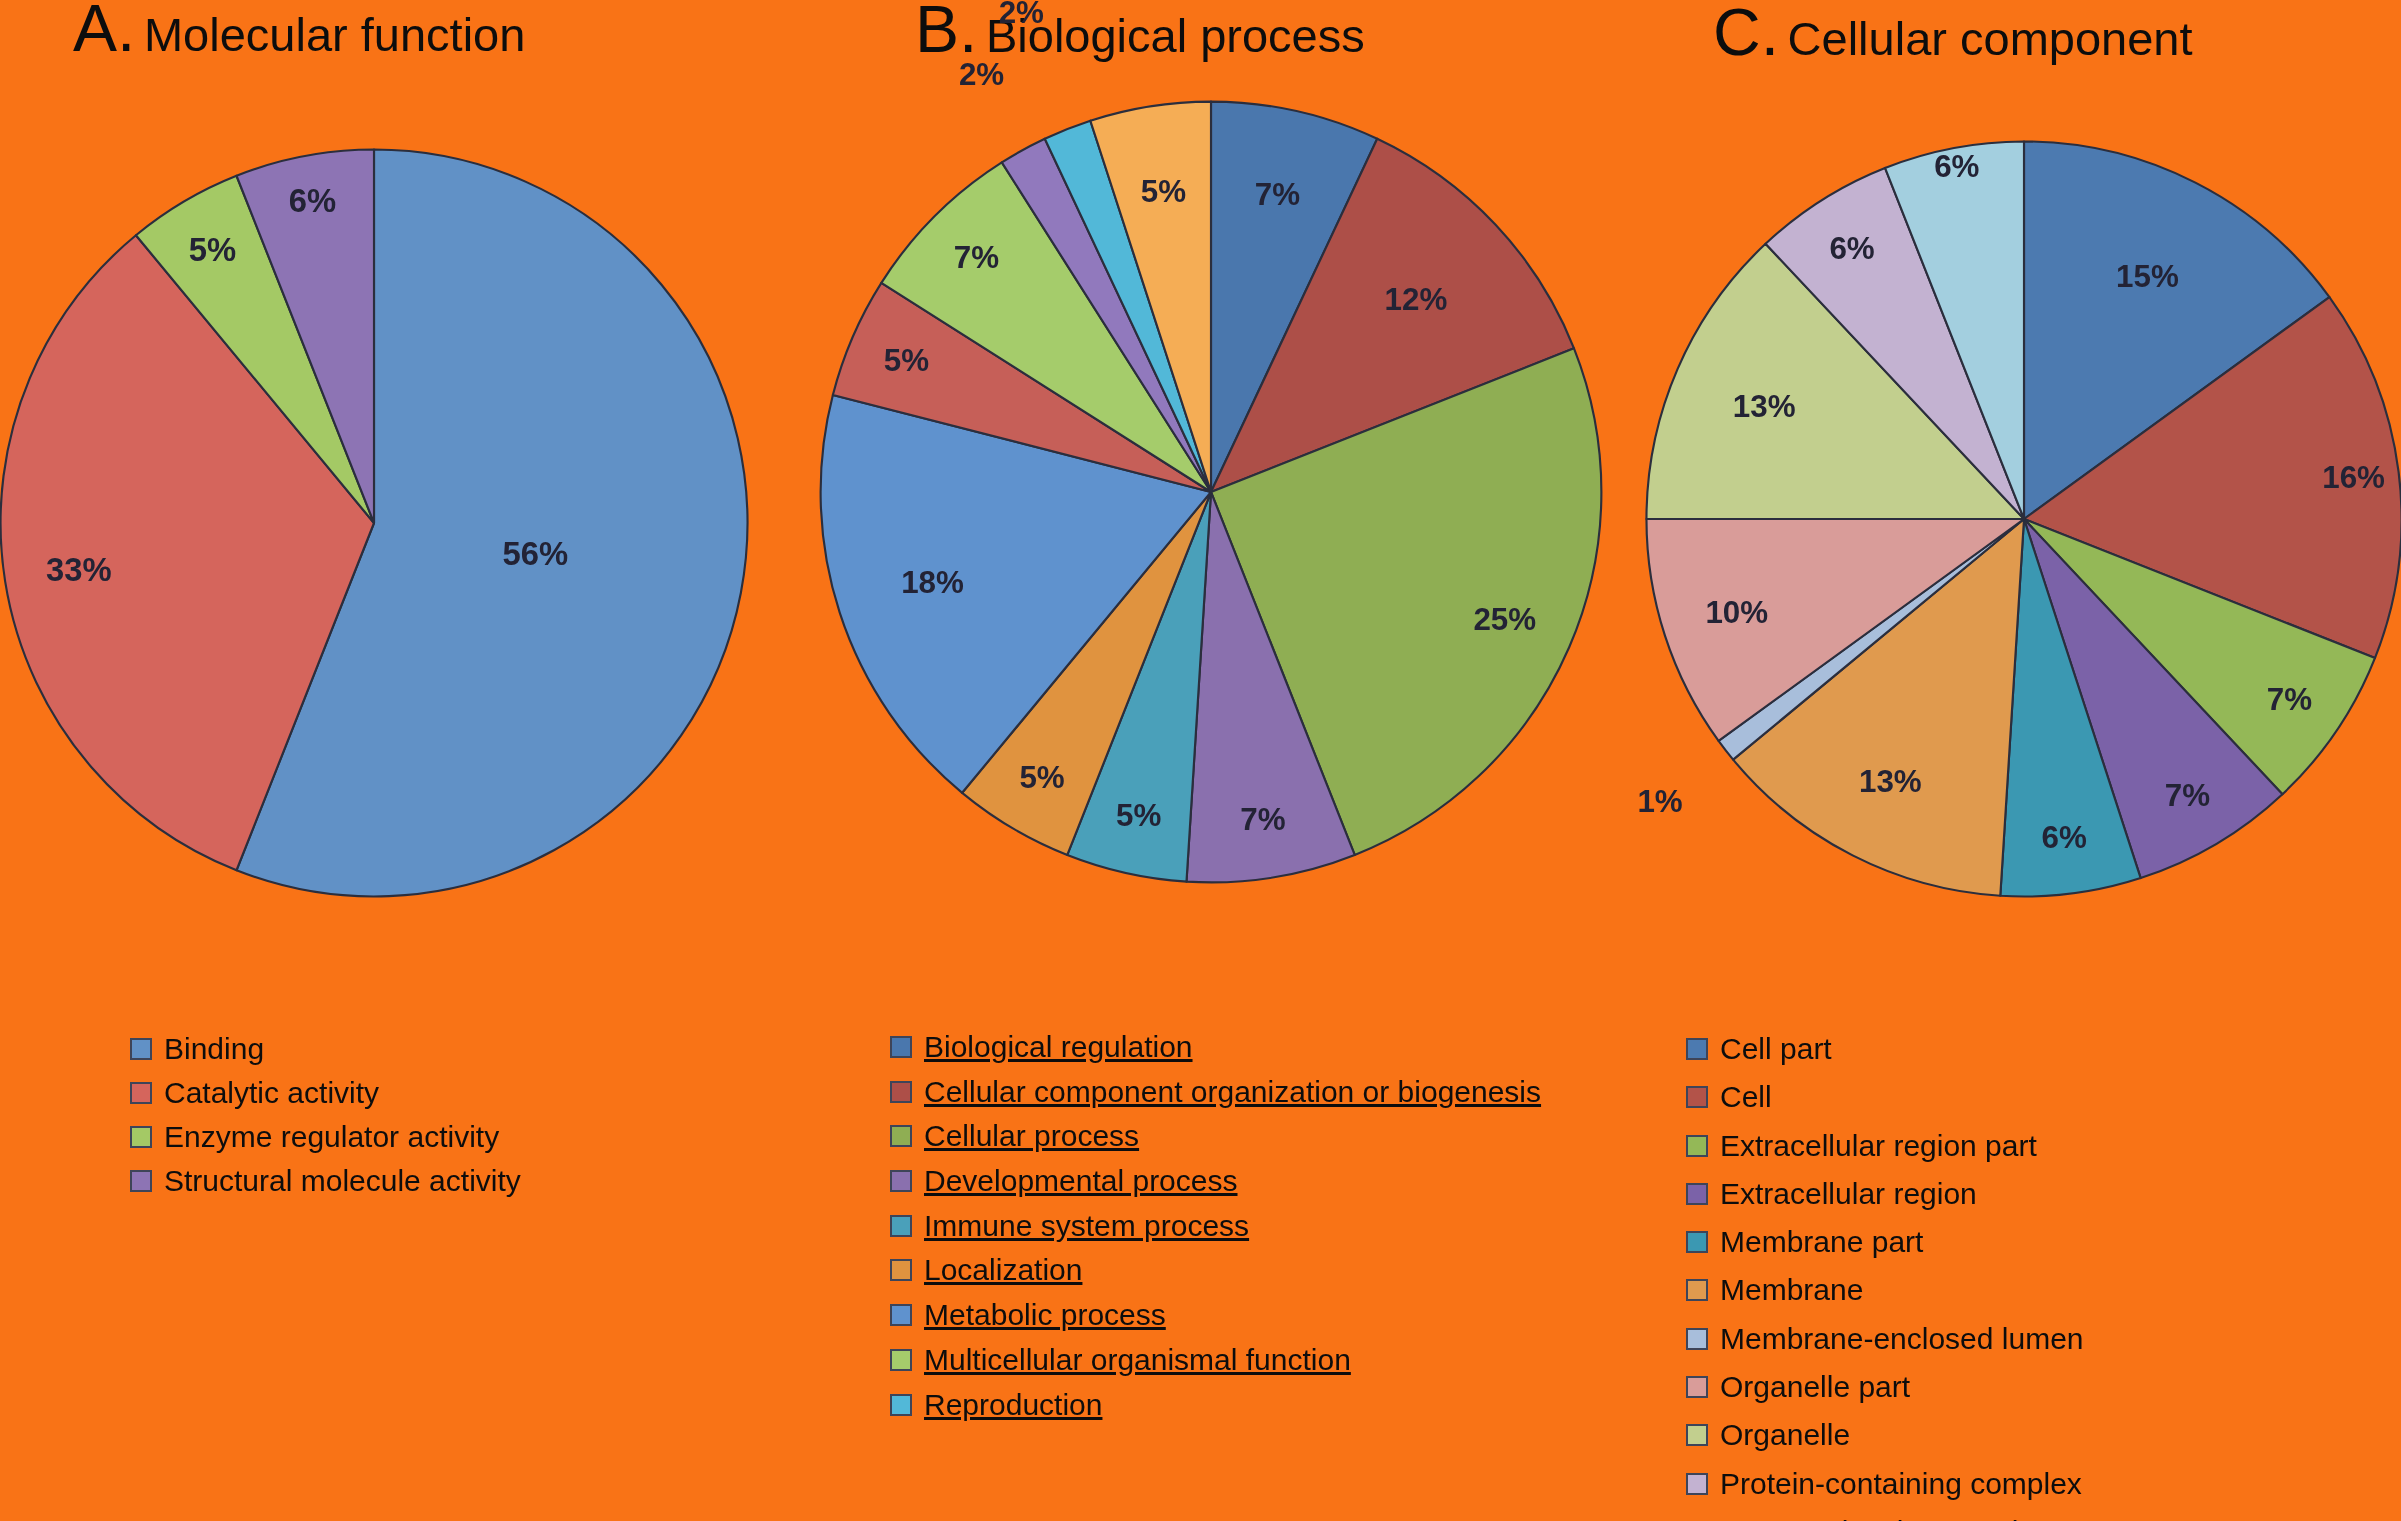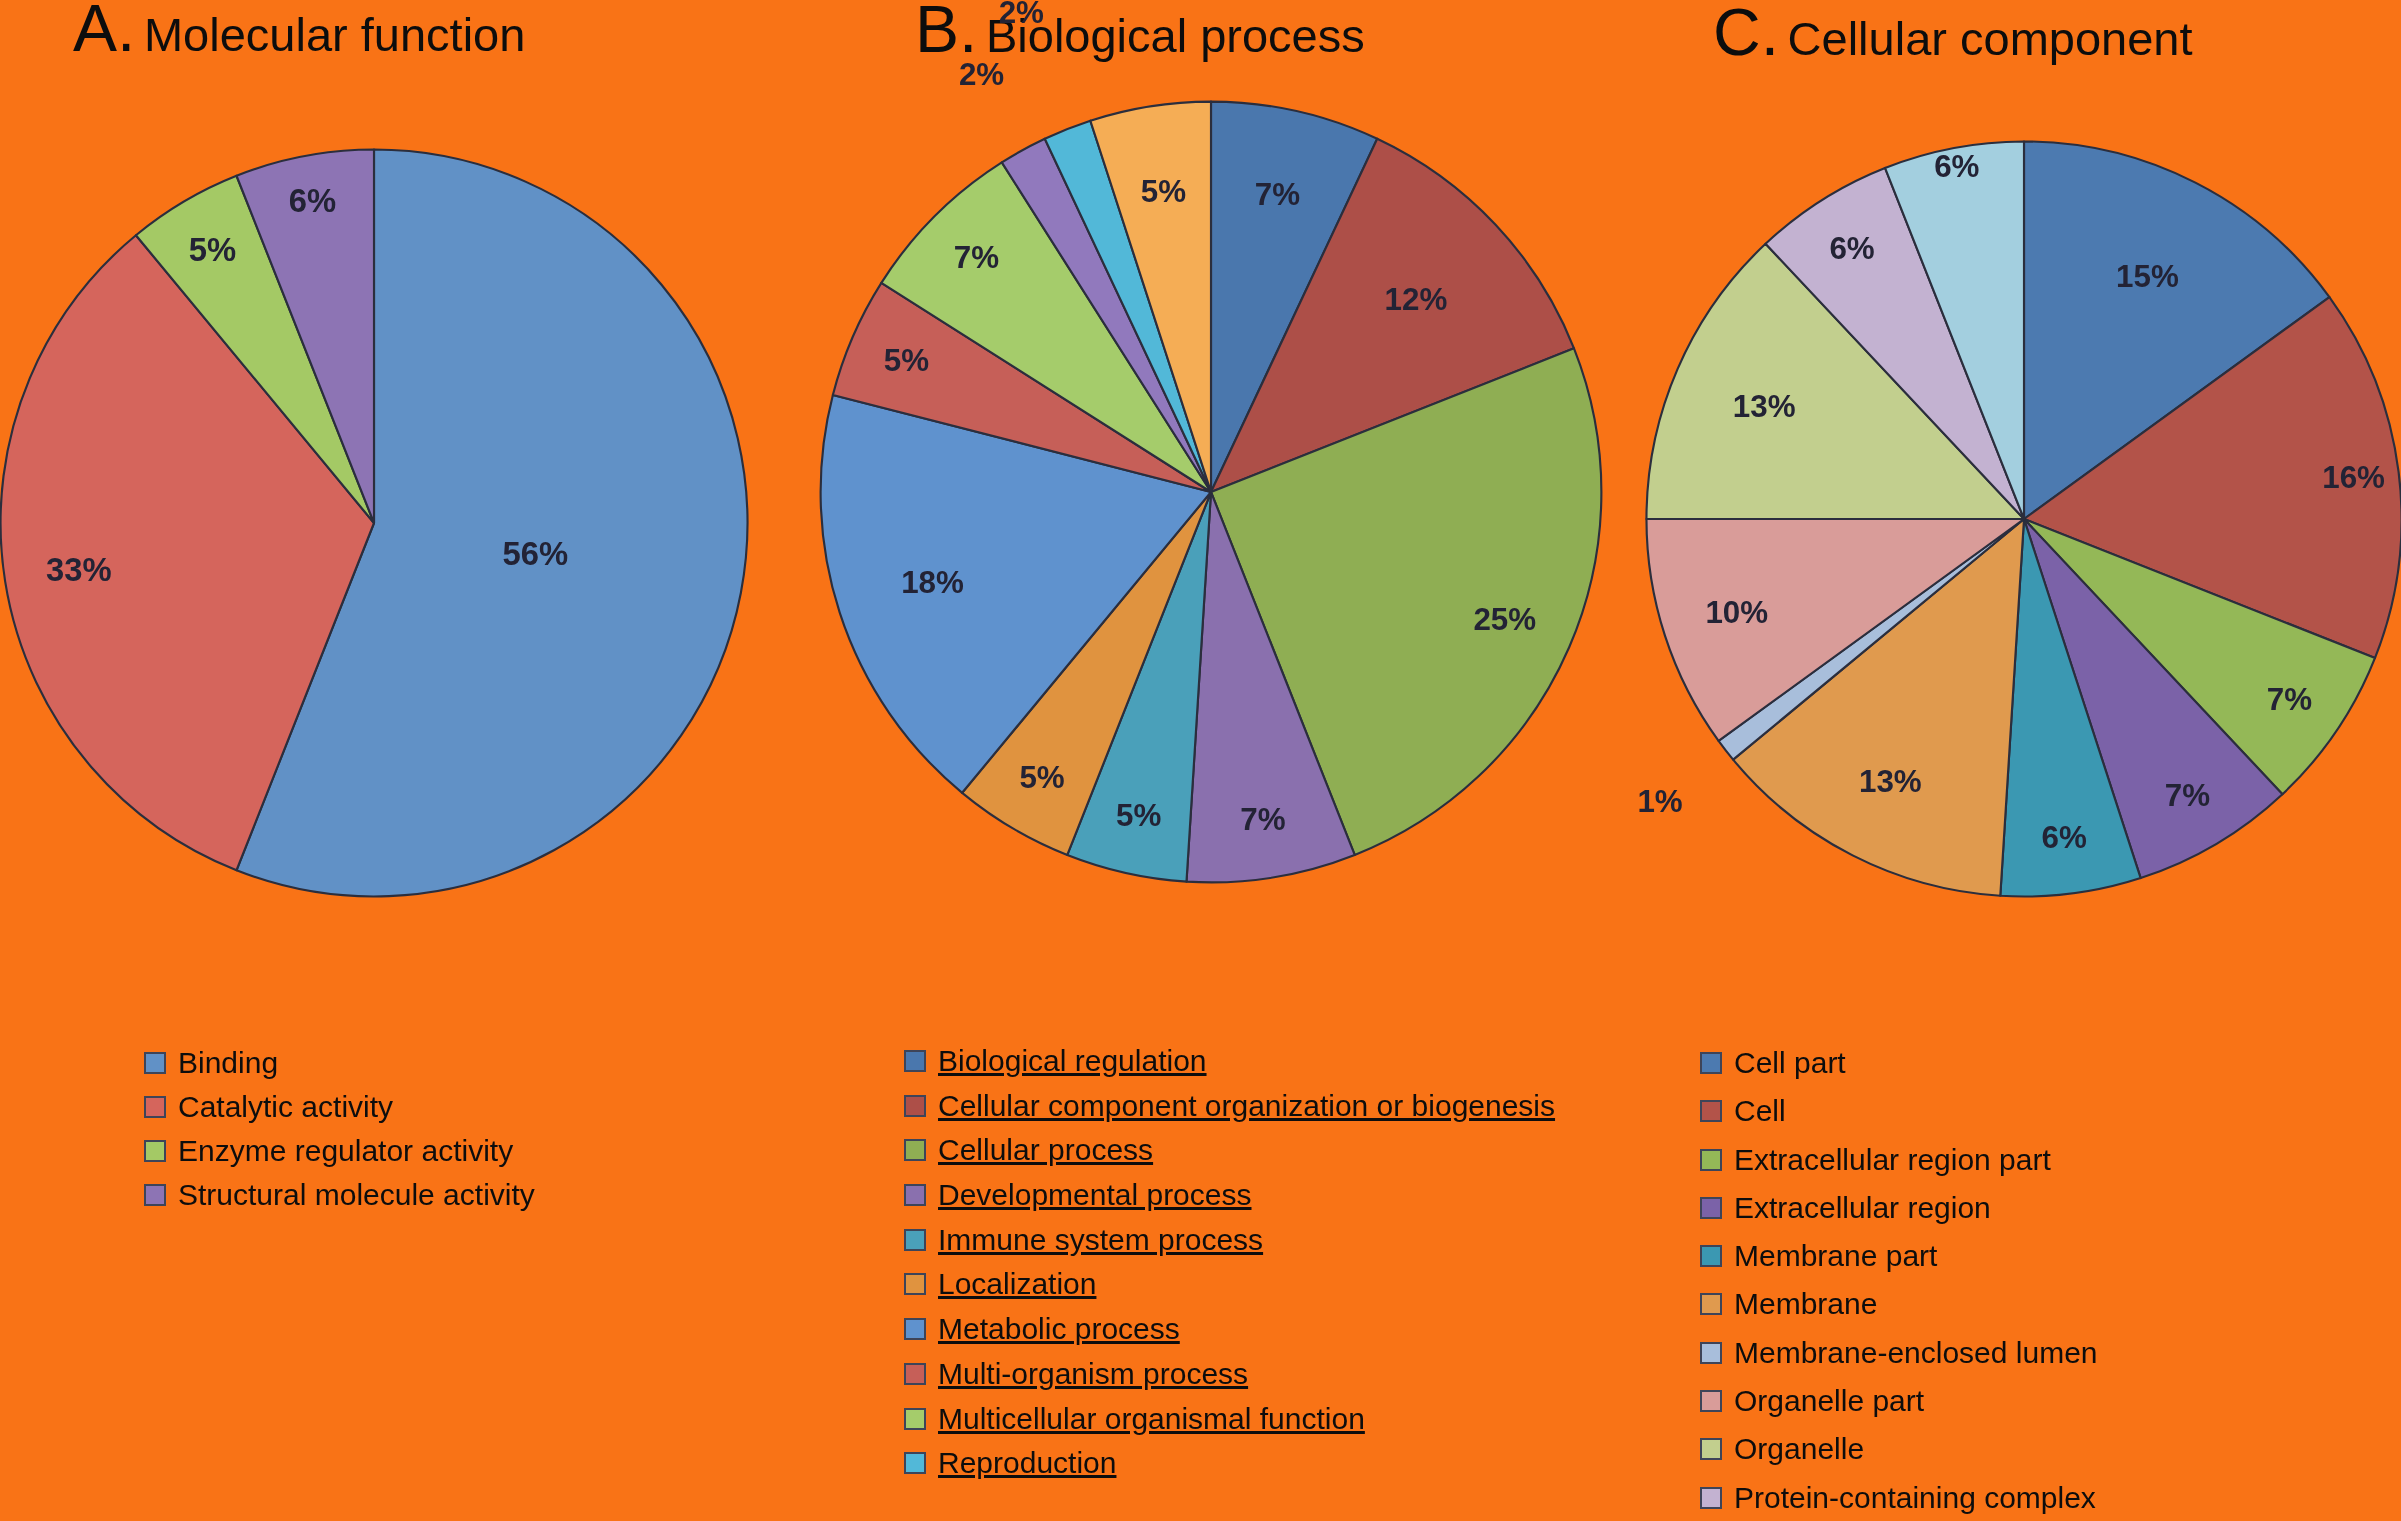--- a/index.html
+++ b/index.html
@@ -22,21 +22,21 @@
   .title .prefix{font-size:66px;}
   .title .tlabel{font-size:47px; margin-left:8.6px;}
   #title-0{left:73px; top:-10px;}
   #title-1{left:915px; top:-8.6px;}
   #title-2{left:1713px; top:-5.7px;}
   .pie{position:absolute;}
   svg{font-family:"Liberation Sans", sans-serif;}
   .legend{
     position:absolute;
     list-style:none;
-    margin:16px; padding:0;
+    margin:2px; padding:0;
     font-size:30px;
     color:#0d0d0d;
   }
   .legend li{display:flex; align-items:center; margin-bottom:var(--gap);}
   .swatch{
     width:22px; height:22px;
     border:2.1px solid #3e4458;
     margin-right:12px;
     flex:none;
     box-sizing:border-box;
@@ -162,24 +162,20 @@
       </li>
       <li>
         <span class="swatch" style="background: rgb(224, 147, 63);"></span>
         <span class="ltext">Localization</span>
       </li>
       <li>
         <span class="swatch" style="background: rgb(95, 146, 206);"></span>
         <span class="ltext">Metabolic process</span>
       </li>
       <li>
-        <span class="swatch" style="background: rgb(198, 95, 88);"></span>
-        <span class="ltext">Multi-organism process</span>
-      </li>
-      <li>
         <span class="swatch" style="background: rgb(165, 204, 107);"></span>
         <span class="ltext">Multicellular organismal function</span>
       </li>
       <li>
         <span class="swatch" style="background: rgb(82, 184, 216);"></span>
         <span class="ltext">Reproduction</span>
       </li>
     </ul>
   <ul class="legend" id="legend-2">
       <li>

